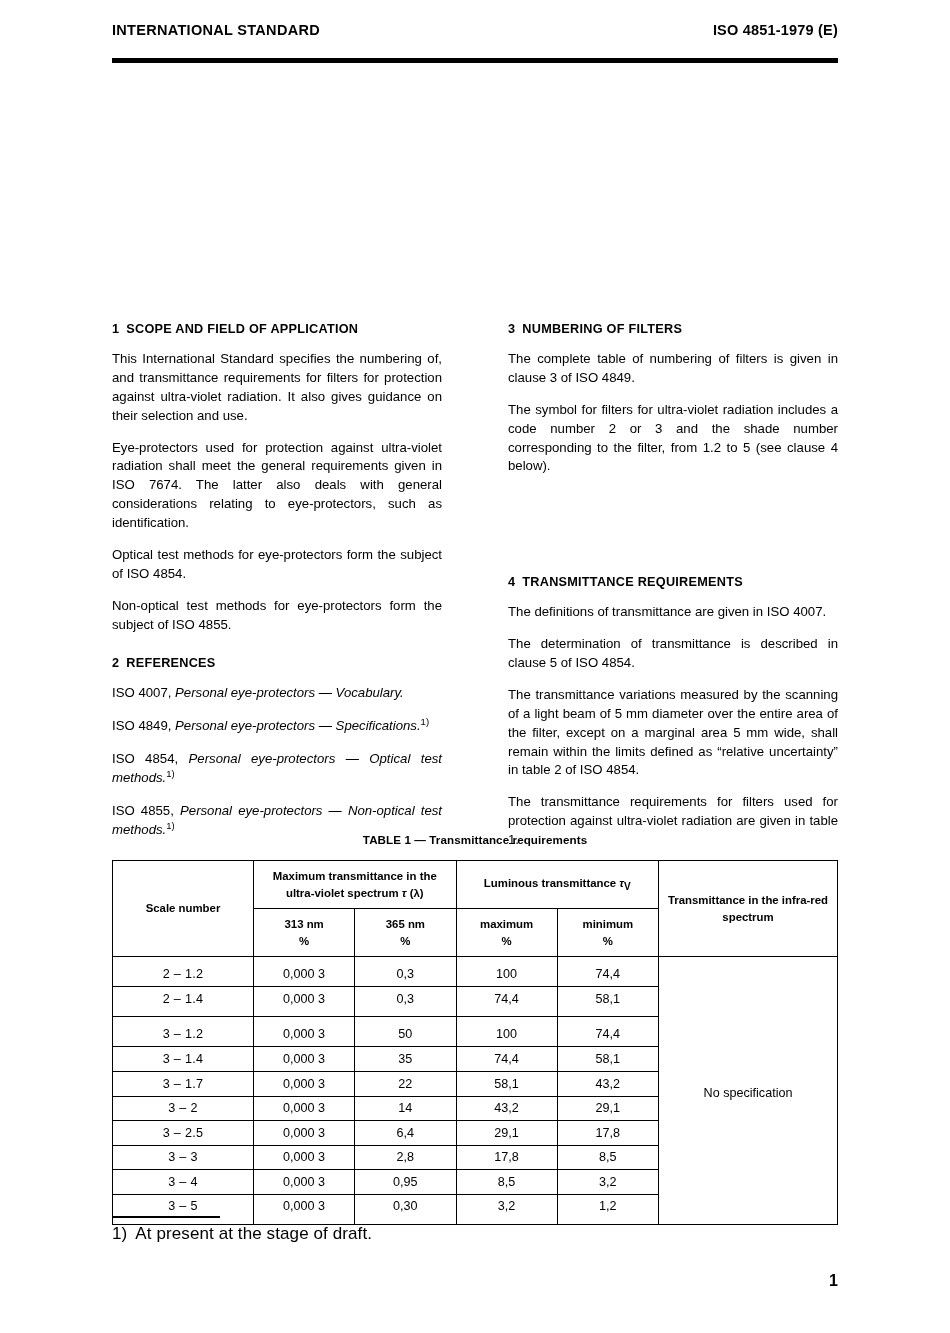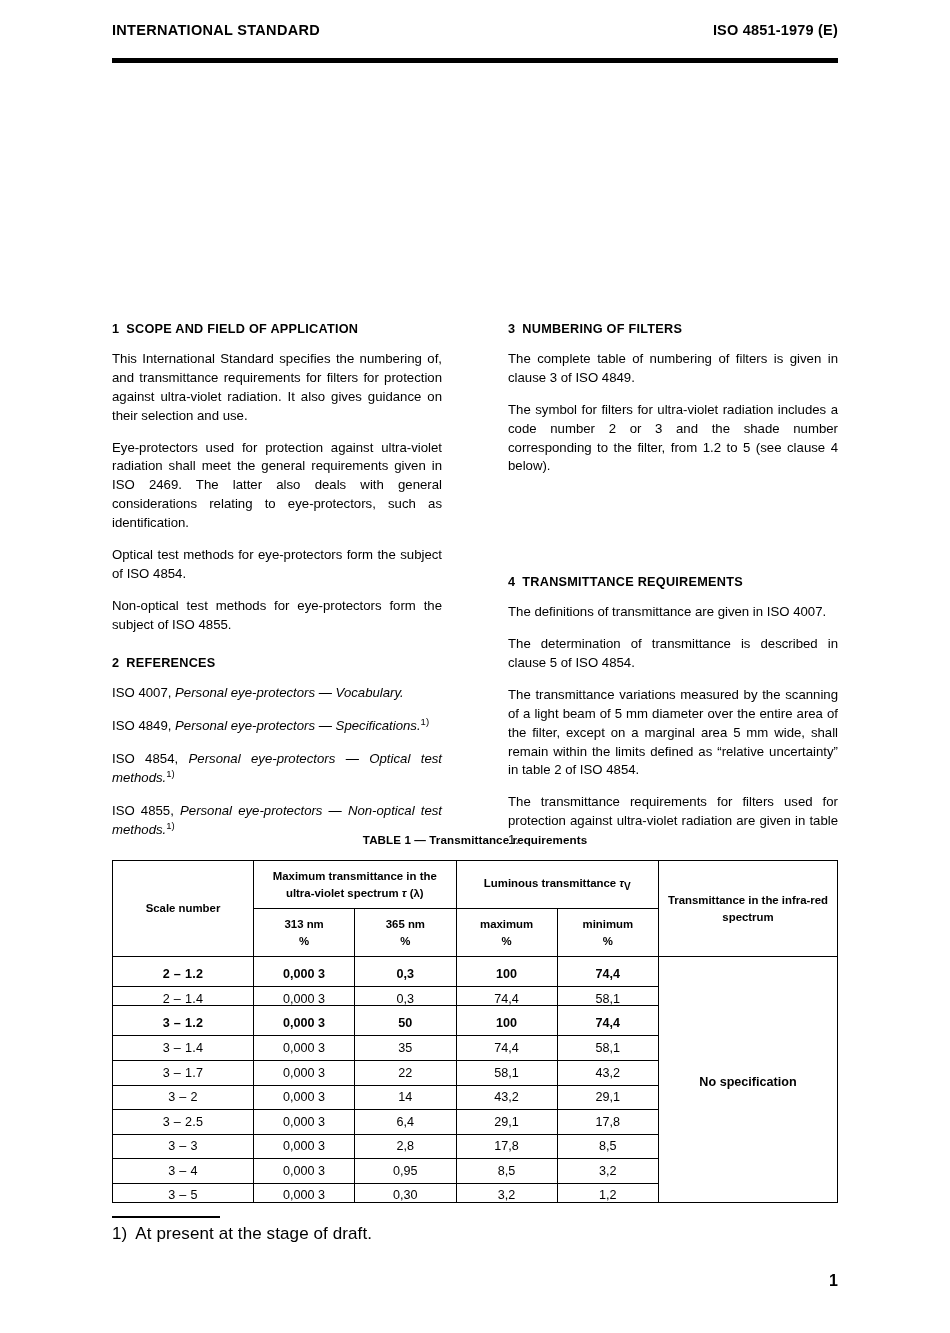--- a/index.html
+++ b/index.html
@@ -162,22 +162,22 @@
 
   table.t1 td {
     font-size: 12.6px;
     line-height: 1.0;
     padding: 5.5px 4px;
   }
   td.scale {
     font-weight: bold;
     letter-spacing: 0.3px;
   }
-  tr.grp-first td { padding-top: 11px; font-weight: bold; }
-  tr.grp-last td { padding-bottom: 0; }
+  tr.grp-first td { padding-top: 11px; }
+  tr.grp-last td { padding-bottom: 11px; }
   td.nb-top { border-top: none; }
   td.nb-bottom { border-bottom: none; }
   td.ir-cell {
     font-size: 12.4px;
   }
 
   
   .footnote-rule {
     position: absolute;
     top: 1216px;
@@ -214,21 +214,21 @@
   <div class="rule-thick"></div>
 
 
   <div class="columns">
 
     <div class="col">
       <h2 class="sec">
         <span class="num">1</span><span>SCOPE AND FIELD OF APPLICATION</span>
       </h2>
       <p class="body">This International Standard specifies the numbering of, and transmittance requirements for filters for protection against ultra-violet radiation. It also gives guidance on their selection and use.</p>
-      <p class="body">Eye-protectors used for protection against ultra-violet radiation shall meet the general requirements given in ISO 2469. The latter also deals with general considerations relating to eye-protectors, such as identification.</p>
+      <p class="body">Eye-protectors used for protection against ultra-violet radiation shall meet the general requirements given in ISO 7674. The latter also deals with general considerations relating to eye-protectors, such as identification.</p>
       <p class="body">Optical test methods for eye-protectors form the subject of ISO 4854.</p>
       <p class="body">Non-optical test methods for eye-protectors form the subject of ISO 4855.</p>
 
       <h2 class="sec spaced-top">
         <span class="num">2</span><span>REFERENCES</span>
       </h2>
 
       <p class="ref">
         <span>ISO 4007,</span>
         <em>Personal eye-protectors — Vocabulary.</em>

